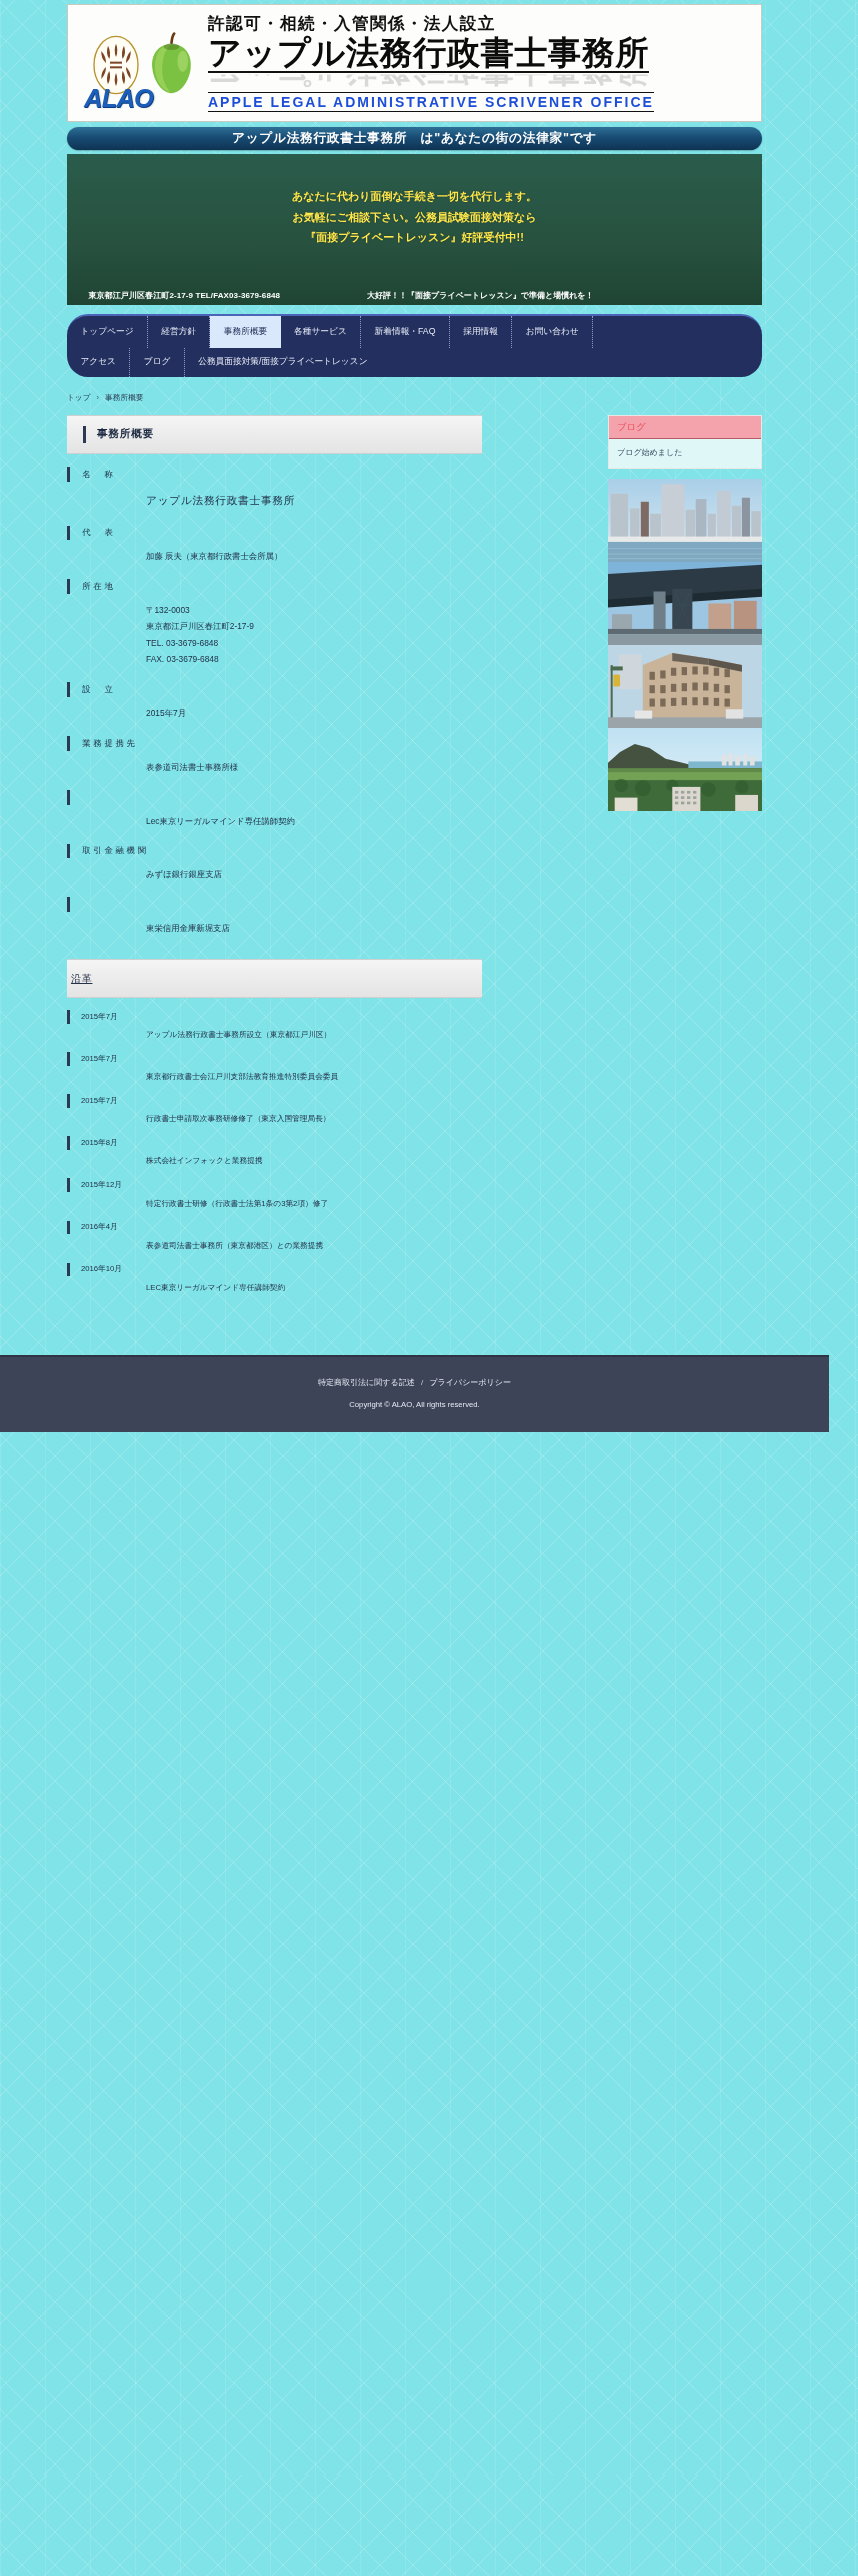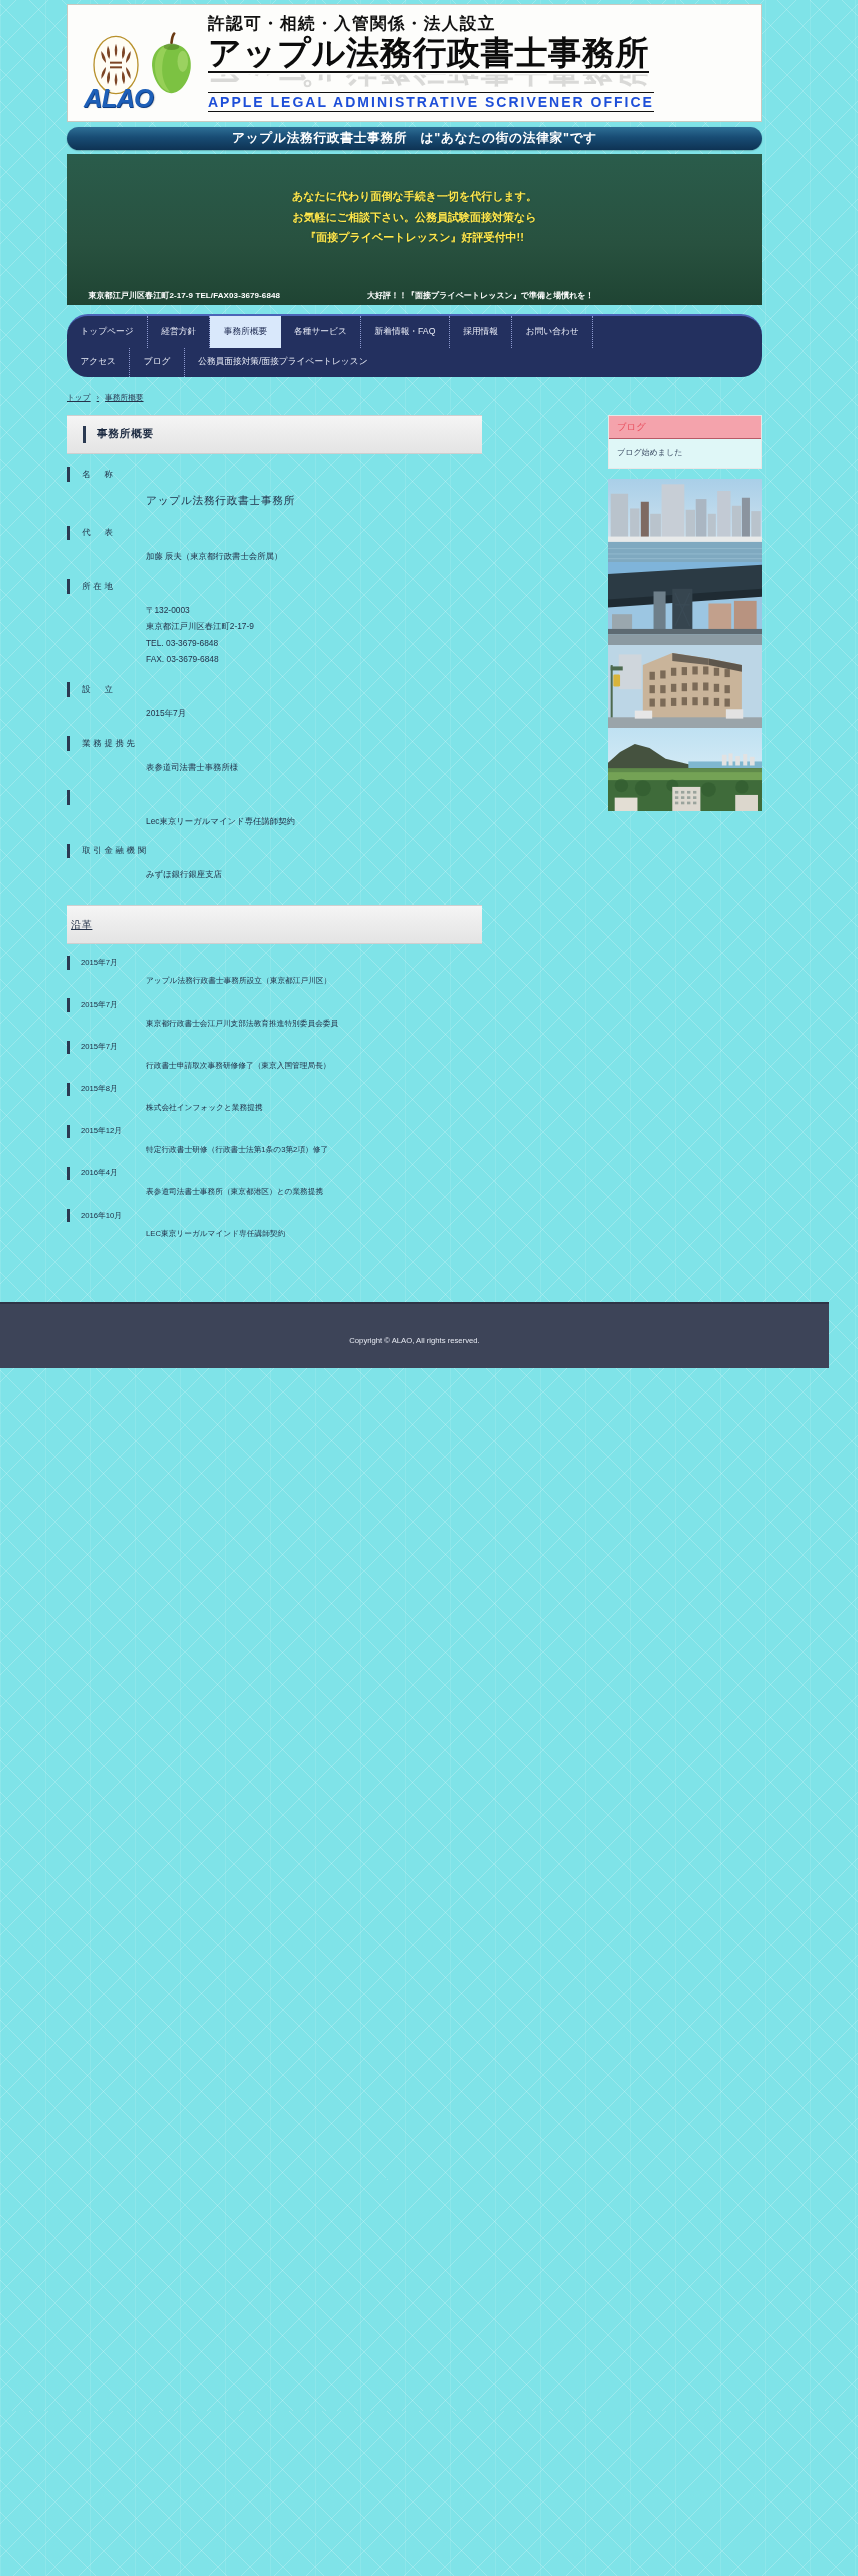--- a/index.html
+++ b/index.html
@@ -127,21 +127,21 @@
     color:#e9ecf7; font-size:8.7px; white-space:nowrap;
     border-right:0.7px dotted #8e9ad0;
     cursor:pointer;
   }
   .nav-item.active {
     background:#d9e8fb; color:#16224a; border-right:none;
   }
   .nav-row:last-child .nav-item:last-child { border-right:none; }
 
   
-  .crumb-wrap { width:695px; margin:16px auto 0;text-decoration:underline; }
+  .crumb-wrap { width:695px; margin:16px auto 0; }
   .crumb { font-size:7.7px; color:#2b3a52; display:flex; gap:6px; align-items:center; }
   .crumb a { color:#2b3a52; text-decoration:none; cursor:pointer; }
   .crumb .sep { color:#46566f; font-size:7.4px; }
 
   
   .body-wrap {
     width:695px; margin:12px auto 0;
     display:flex; gap:10.7px; align-items:flex-start;
   }
   .col-main { width:415px; }
@@ -366,20 +366,29 @@
               <div>Lec東京リーガルマインド専任講師契約</div>
             </div>
           </div>
           <div class="d-row">
             <div class="d-label">
               <div class="tick"></div>
               <span>取引金融機関</span>
             </div>
             <div class="d-value">
               <div>みずほ銀行銀座支店</div>
+            </div>
+          </div>
+          <div class="d-row">
+            <div class="d-label">
+              <div class="tick"></div>
+              <span></span>
+            </div>
+            <div class="d-value">
+              <div>東栄信用金庫新堀支店</div>
             </div>
           </div>
         </div>
 
       <div class="panel-head plain">
         <h2>沿革</h2>
       </div>
 
       <div class="history" id="history-list">
           <div class="h-item">
@@ -575,18 +584,23 @@
               <rect x="127" y="110" width="5" height="4"></rect>
           </g>
           <rect x="10" y="104" width="34" height="20" fill="#e3ded4"></rect>
           <rect x="190" y="100" width="34" height="24" fill="#dcd7cd"></rect>
         </svg>
       </div>
     </div>
   </div>
 
   <div class="footer">
+    <div class="footer-links">
+      <a>特定商取引法に関する記述</a>
+      <span class="footer-sep">/</span>
+      <a>プライバシーポリシー</a>
+    </div>
     <div class="footer-copy">Copyright © ALAO, All rights reserved.</div>
   </div>
 
   <div class="tail"></div>
 </div>
 
 
 </body></html>

